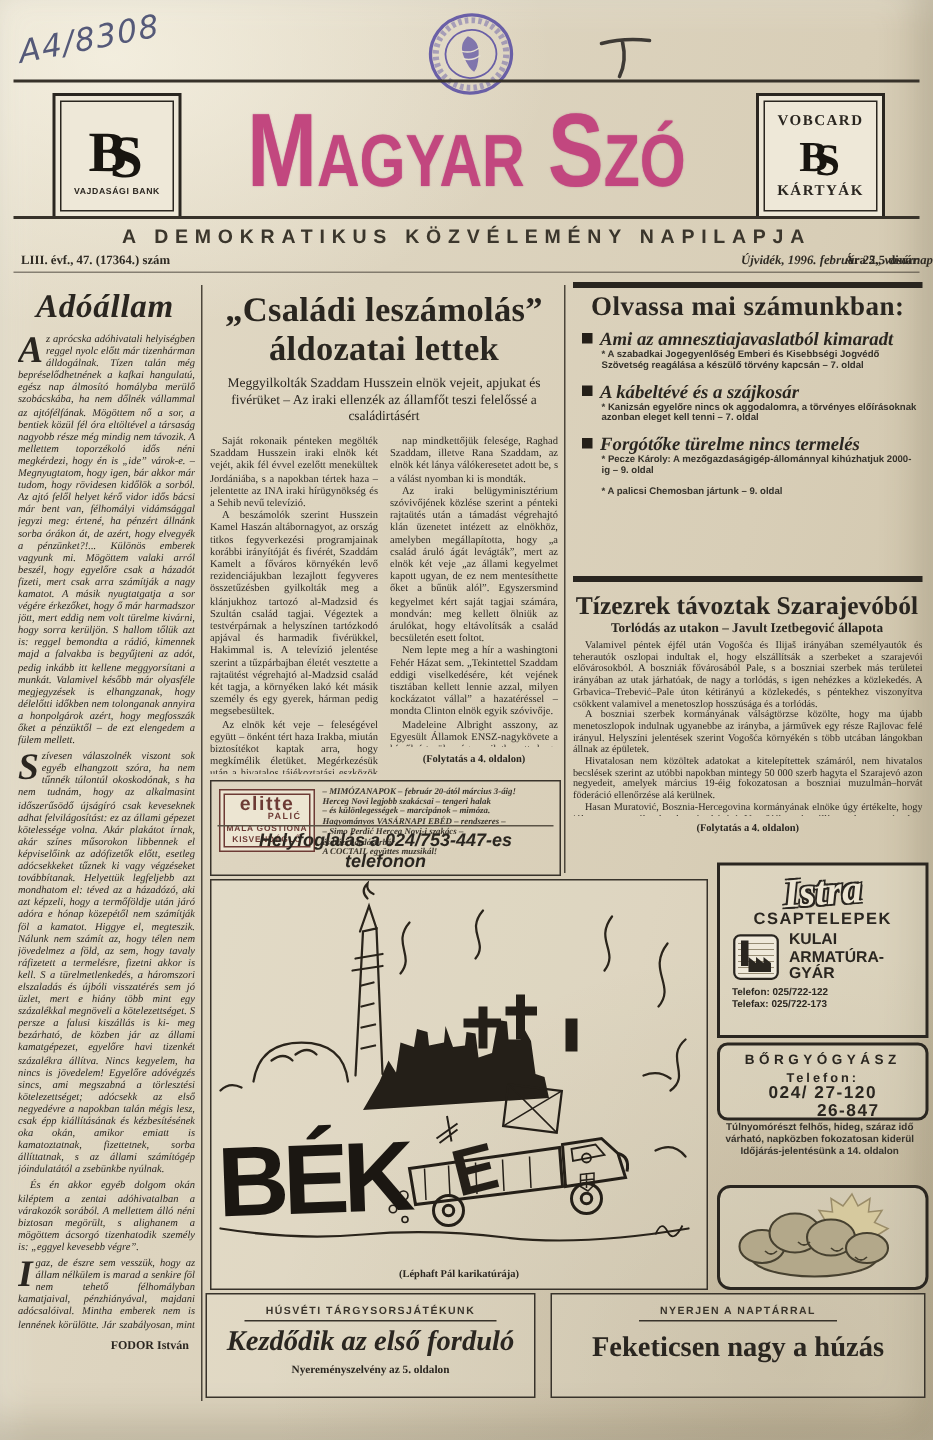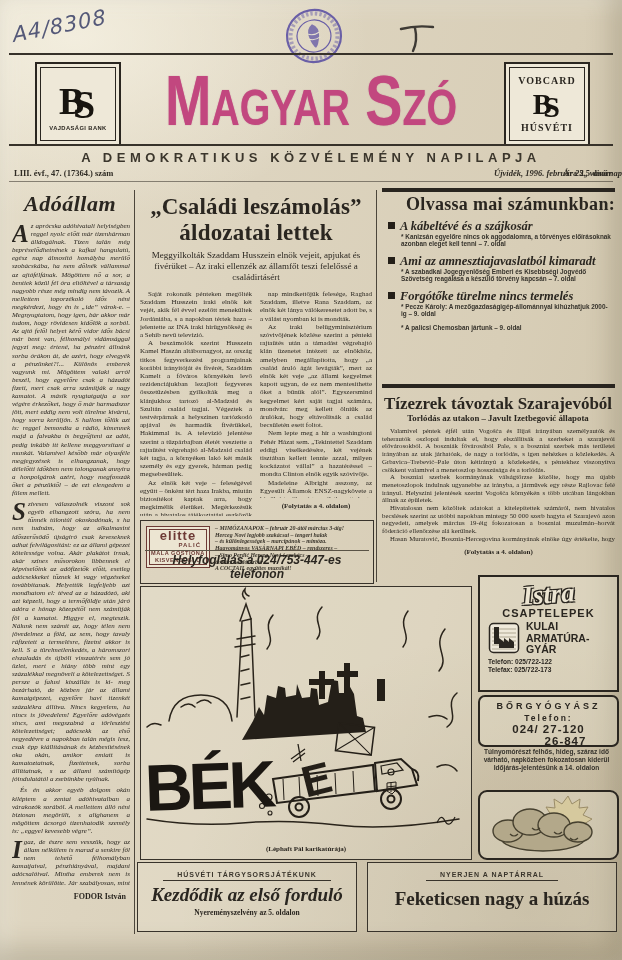--- a/index.html
+++ b/index.html
@@ -39,21 +39,21 @@
 
   
   .main-headline{font-size:23px;line-height:26px;font-weight:bold;text-align:center;white-space:pre-line;letter-spacing:.2px;}
   .main-subhead{font-size:9px;line-height:11px;font-weight:normal;text-align:center;}
   .body-col{font-size:7px;line-height:8.2px;text-align:justify;overflow:hidden;}
   .body-col p{margin:0;text-indent:8px;}
   .cont-line{font-size:7px;font-weight:bold;text-align:center;}
 
   
   .sum-bar{position:absolute;background:#29251f;height:4px;}
-  .sum-title{font-size:18px;font-weight:bold;text-align:right;letter-spacing:.3px;}
+  .sum-title{font-size:18px;font-weight:bold;text-align:center;letter-spacing:.3px;}
   .sum-item{margin-bottom:7px;}
   .sum-head{font-size:12.5px;font-weight:bold;font-style:italic;line-height:13px;}
   .sq{display:inline-block;width:7px;height:7px;background:#241f18;margin-right:5px;transform:translateY(-1px);}
   .sum-detail{font-family:"Liberation Sans",sans-serif;font-size:6.4px;font-weight:bold;line-height:7.4px;
     padding-left:13px;color:#35322b;}
 
   
   .sar-headline{font-size:17px;font-weight:bold;text-align:center;}
   .sar-subhead{font-size:8.8px;font-weight:bold;text-align:center;}
   .sar-body{font-size:6.8px;line-height:7.7px;text-align:justify;overflow:hidden;}
@@ -129,21 +129,21 @@
   </div>
 
   <div class="abs brand-title" style="left:118px;top:66px;width:386px;">Magyar Szó</div>
 
   <div class="logo-box" style="left:504px;top:62px;width:82px;height:80px;">
     <div class="vob-line">VOBCARD</div>
     <svg width="30" height="36" viewBox="0 0 40 46">
       <text x="1" y="36" font-family="Liberation Serif,serif" font-size="38" font-weight="bold" fill="#181510">B</text>
       <text x="15" y="40" font-family="Liberation Serif,serif" font-size="40" font-weight="bold" fill="#181510">S</text>
     </svg>
-    <div class="vob-line">HÚSVÉTI</div>
+    <div class="vob-line">KÁRTYÁK</div>
   </div>
 
   <div class="rule" style="left:9px;top:144px;width:604px;height:2px;"></div>
   <div class="abs subtitle" style="left:0;top:150px;width:622px;">A DEMOKRATIKUS KÖZVÉLEMÉNY NAPILAPJA</div>
 
   <div class="abs infoline" style="left:14px;top:168px;">LIII. évf., 47. (17364.) szám</div>
   <div class="abs infoline" style="left:0;top:168px;width:622px;text-align:right;font-style:italic;">Újvidék, 1996. február 25., vasárnap</div>
   <div class="abs infoline" style="right:10px;top:168px;">Ára 2,5 dinár</div>
   <div class="rule" style="left:9px;top:181px;width:604px;height:1px;opacity:.55;"></div>
 
@@ -174,26 +174,26 @@
     <p>Nem lepte meg a hír a washingtoni Fehér Házat sem. „Tekintettel Szaddam eddigi viselkedésére, két vejének tisztában kellett lennie azzal, milyen kockázatot vállal” a hazatéréssel – mondta Clinton elnök egyik szóvivője.</p>
     <p>Madeleine Albright asszony, az Egyesült Államok ENSZ-nagykövete a hírről értesülve úgy nyilatkozott, hogy „Szaddam Husszeinnek és rezsimjének brutalitása nem ismer határokat”.</p>
   </div>
   <div class="abs cont-line" style="left:260px;top:502px;width:112px;">(Folytatás a 4. oldalon)</div>
 
   <div class="sum-bar" style="left:382px;top:188px;width:233px;"></div>
   <div class="abs" style="left:382px;top:194px;width:233px;height:188px;">
     <div class="sum-title">Olvassa mai számunkban:</div>
     <div style="padding:5px 2px 0 6px;">
       <div class="sum-item">
+        <div class="sum-head"><span class="sq"></span><span>Ami az amnesztiajavaslatból kimaradt</span></div>
+        <div class="sum-detail">* A szabadkai Jogegyenlőség Emberi és Kisebbségi Jogvédő Szövetség reagálása a készülő törvény kapcsán – 7. oldal</div>
+      </div>
+      <div class="sum-item">
         <div class="sum-head"><span class="sq"></span><span>A kábeltévé és a szájkosár</span></div>
         <div class="sum-detail">* Kanizsán egyelőre nincs ok aggodalomra, a törvényes előírásoknak azonban eleget kell tenni – 7. oldal</div>
-      </div>
-      <div class="sum-item">
-        <div class="sum-head"><span class="sq"></span><span>Ami az amnesztiajavaslatból kimaradt</span></div>
-        <div class="sum-detail">* A szabadkai Jogegyenlőség Emberi és Kisebbségi Jogvédő Szövetség reagálása a készülő törvény kapcsán – 7. oldal</div>
       </div>
       <div class="sum-item">
         <div class="sum-head"><span class="sq"></span><span>Forgótőke türelme nincs termelés</span></div>
         <div class="sum-detail">* Pecze Károly: A mezőgazdaságigép-állománnyal kihúzhatjuk 2000-ig – 9. oldal</div>
       </div>
       <div class="sum-item">
         <div class="sum-detail">* A palicsi Chemosban jártunk – 9. oldal</div>
       </div>
     </div>
   </div>

